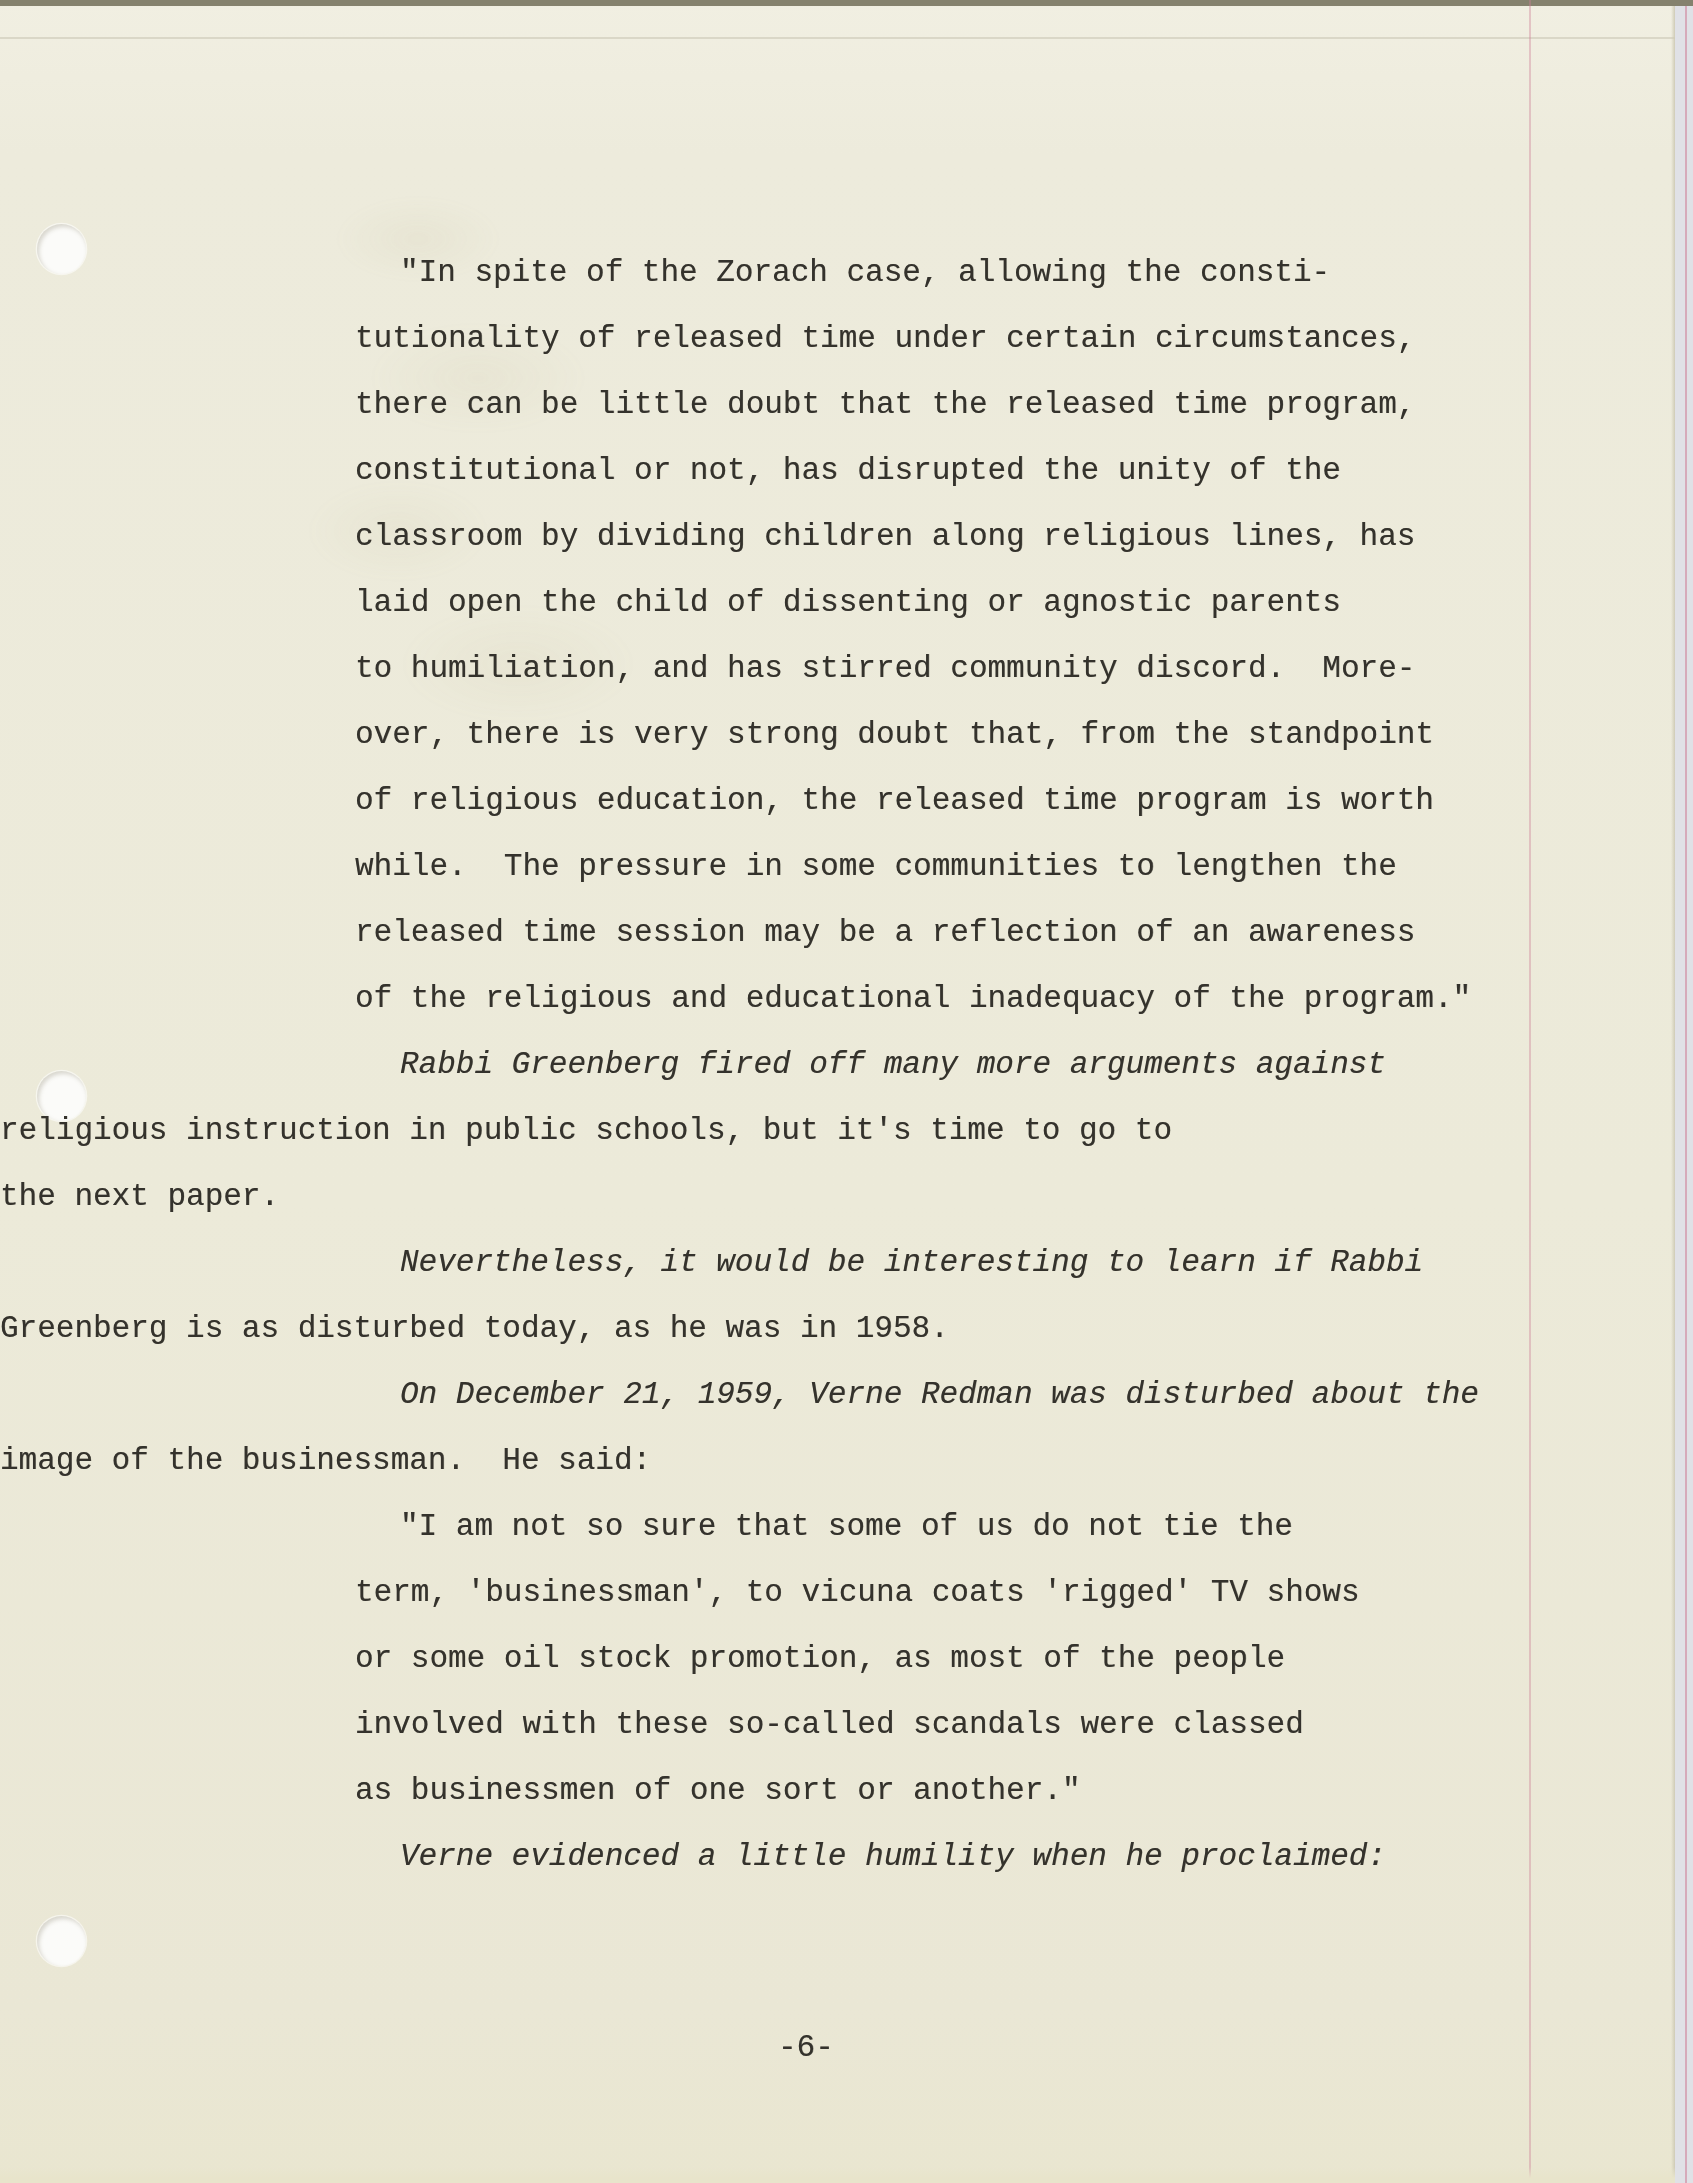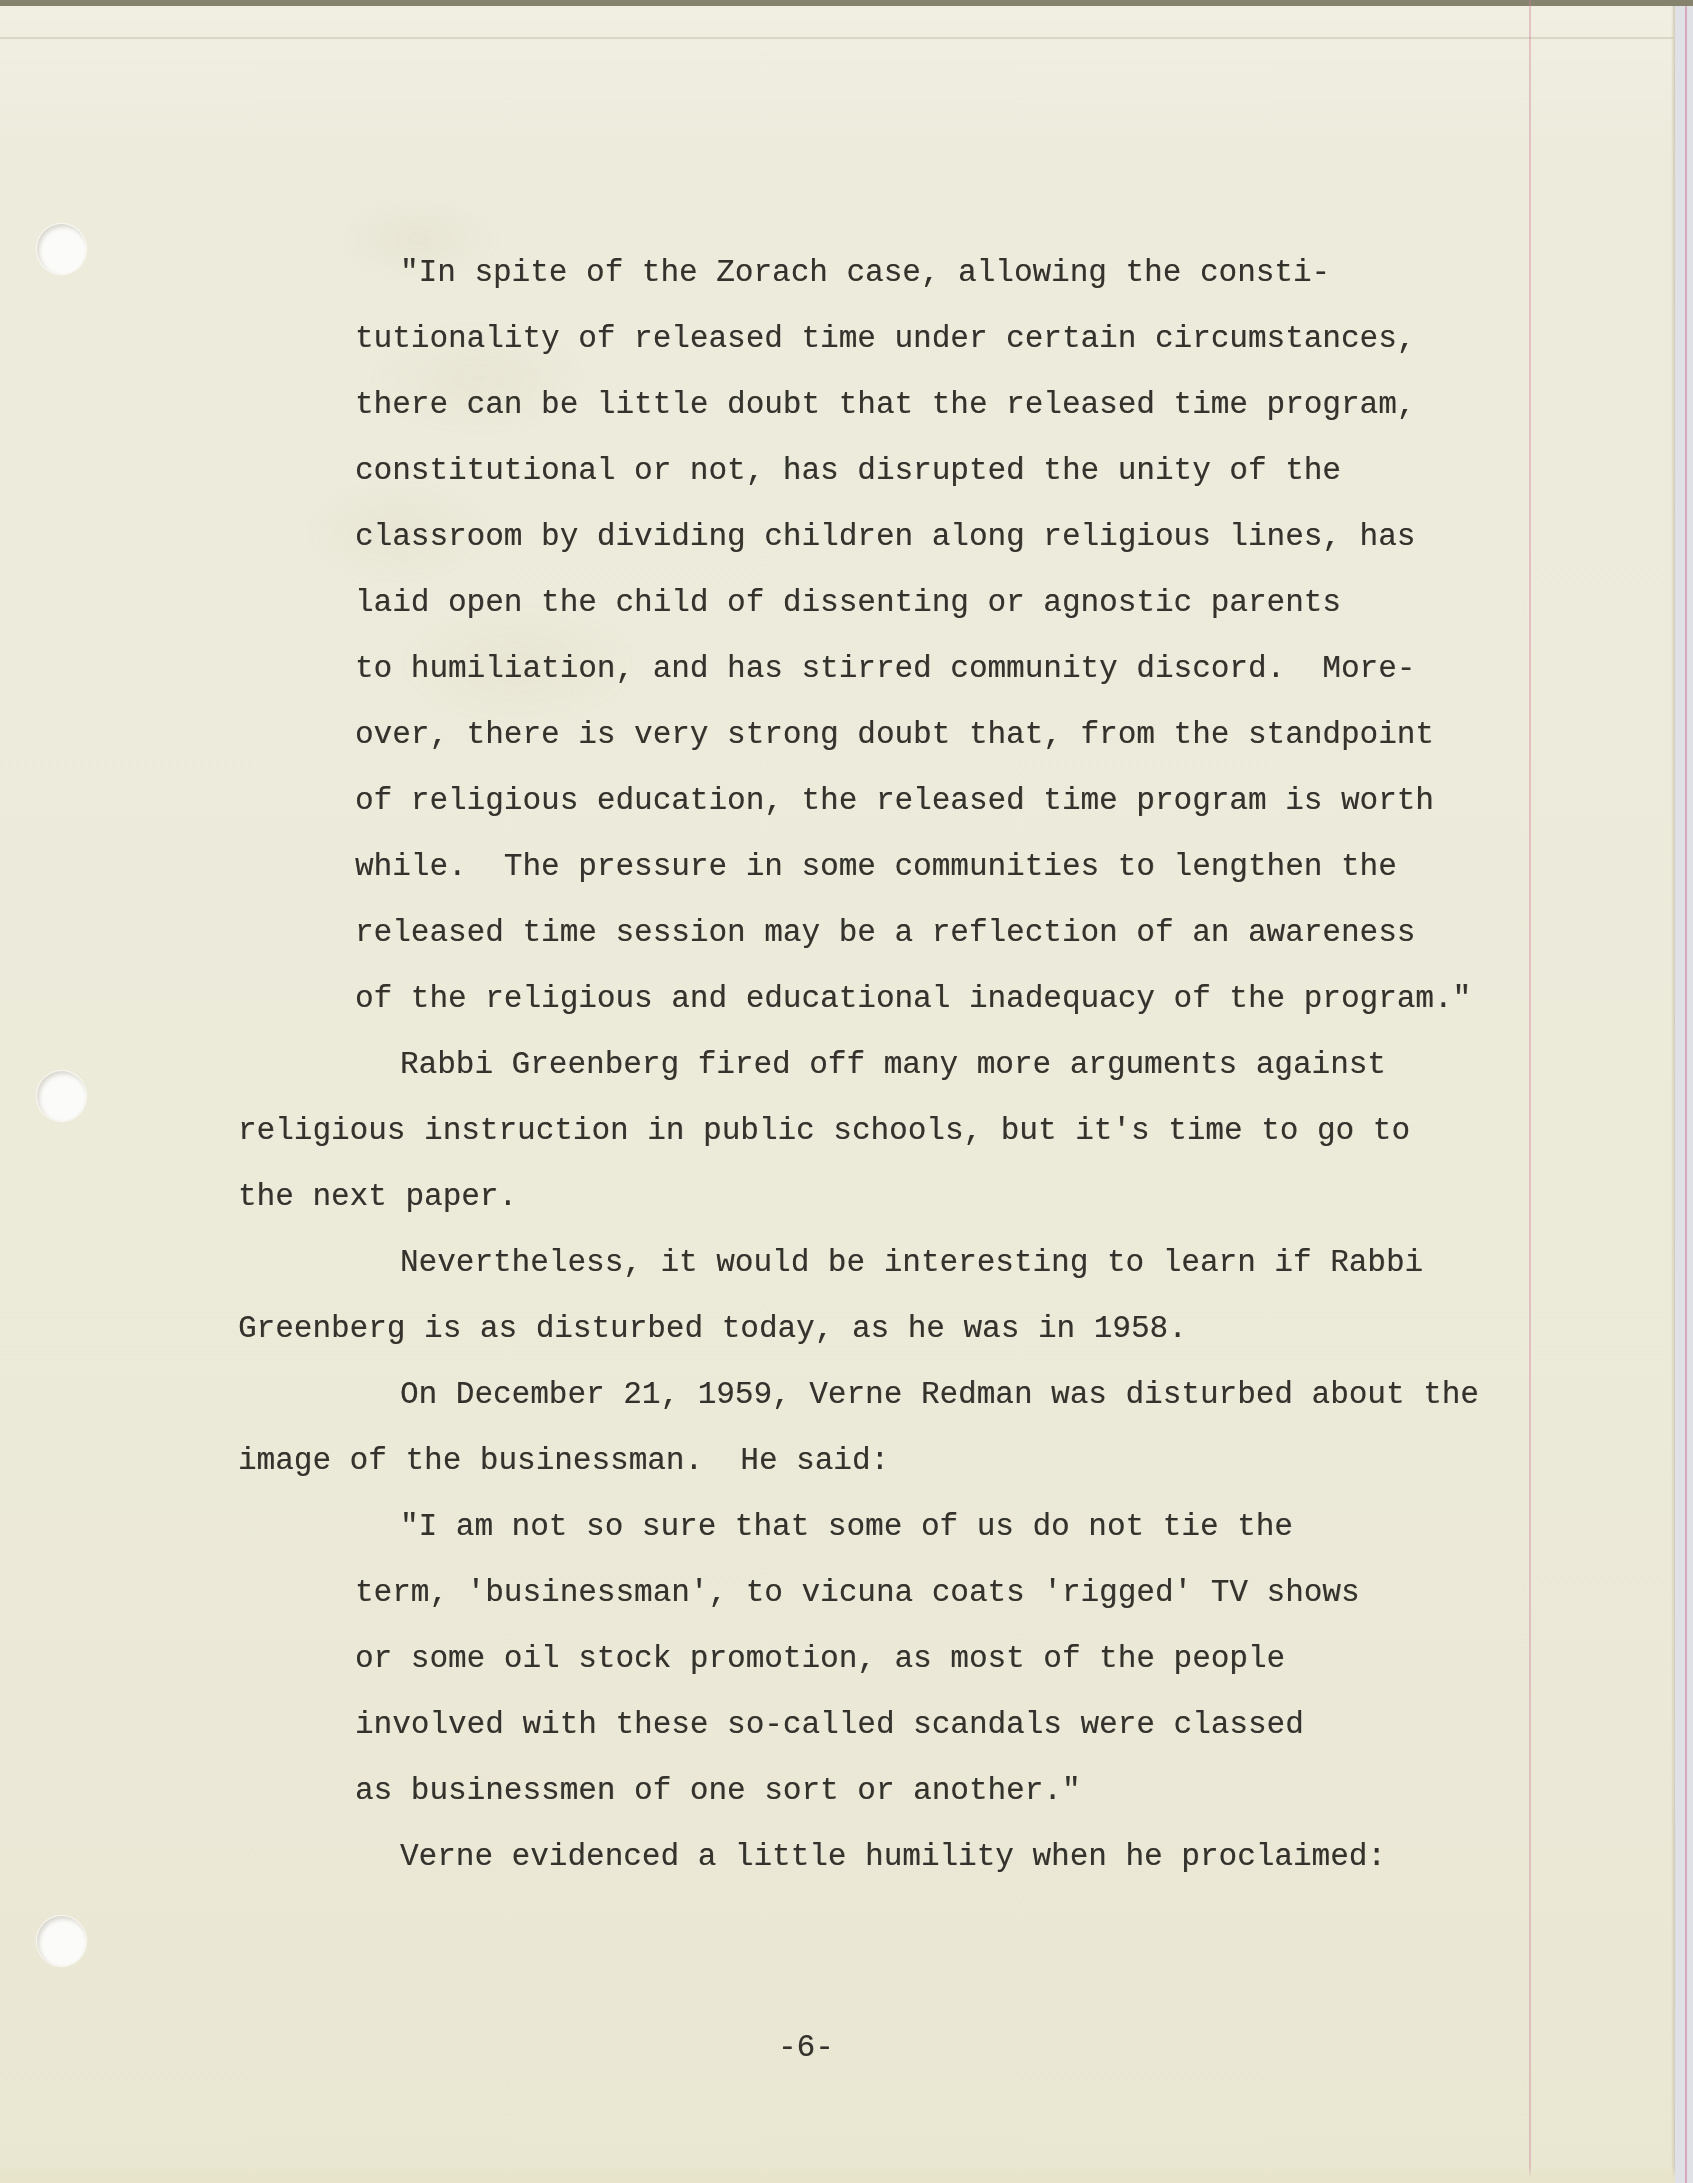--- a/index.html
+++ b/index.html
@@ -73,22 +73,22 @@
   }
   
   .lines{
     position:absolute;left:0;top:240px;width:1675px;
     font-size:31px;line-height:66px;
     color:var(--ink,#34322c);
     white-space:pre;
     text-shadow:0.3px 0.3px 0.5px rgba(45,42,35,0.45);
   }
   .line{height:66px;}
-  .line.body{padding-left:238px;}
-  .line.body-first{padding-left:400px;}
+  .line.body{}
+  .line.body-first{padding-left:400px;font-style:italic;}
   .line.quote{padding-left:335px;margin-left:20px;}
   .line.quote-first{padding-left:400px;}
   .page-number{
     position:absolute;left:778px;top:2025px;
     font-size:31px;line-height:46px;
     color:var(--ink,#34322c);
     text-shadow:0.3px 0.3px 0.5px rgba(45,42,35,0.45);
     white-space:pre;
   }
 </style>

